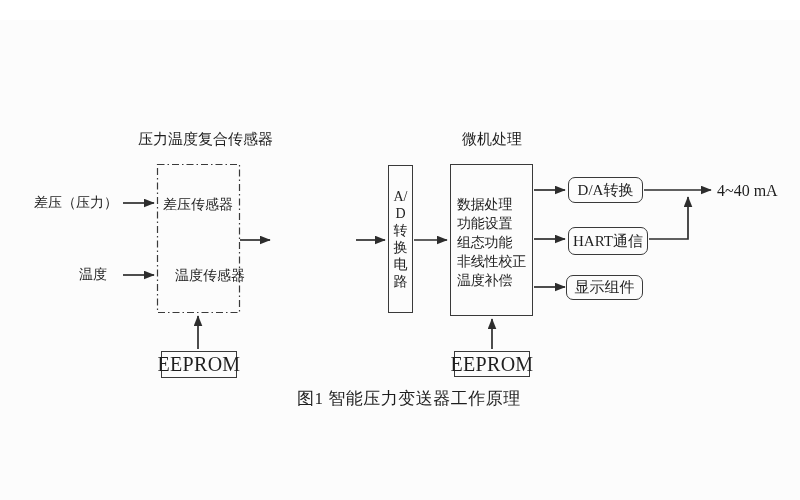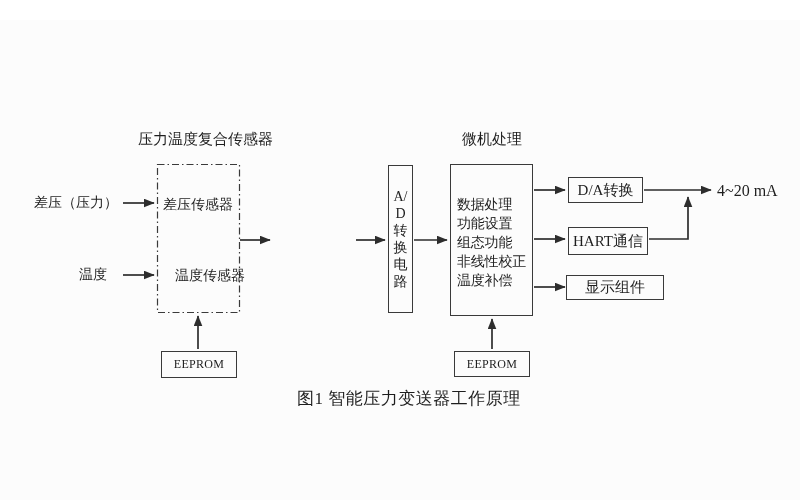--- a/index.html
+++ b/index.html
@@ -58,25 +58,25 @@
   }
   .ad-box {
     left: 388px; top: 145px; width: 25px; height: 148px;
     font-size: 14px; line-height: 17px; text-align: center;
   }
   .micro-box {
     left: 450px; top: 144px; width: 83px; height: 152px;
     padding-left: 6px; padding-top: 4px;
     font-size: 14px; line-height: 19px; letter-spacing: -0.2px;
   }
-  .out-box { font-size: 15px; }
+  .out-box { font-size: 15px; border-radius: 7px; }
   .da-box      { left: 568px; top: 157px; width: 75px; height: 26px; }
   .hart-box    { left: 568px; top: 207px; width: 80px; height: 28px; text-align: right; }
-  .display-box { left: 566px; top: 255px; width: 98px; height: 25px; }
-  .eeprom { font-size: 12px; letter-spacing: 0.3px; }
+  .display-box { left: 566px; top: 255px; width: 77px; height: 25px; }
+  .eeprom { font-size: 20px; letter-spacing: 0.3px; }
   .eeprom-left  { left: 161px; top: 331px; width: 76px; height: 27px; }
   .eeprom-right { left: 454px; top: 331px; width: 76px; height: 26px; }
   .sensor-region {
     left: 157px; top: 144px; width: 82px; height: 149px;
   }
   .sensor-lbl {
     position: absolute;
     width: 100%;
     text-align: center;
     font-size: 14px;
@@ -147,17 +147,17 @@
     <div>温度补偿</div>
   </div>
 
   <div class="box center-txt out-box da-box">D/A转换</div>
   <div class="box center-txt out-box hart-box">HART通信</div>
   <div class="box center-txt out-box display-box">显示组件</div>
 
   <div class="box center-txt eeprom eeprom-left">EEPROM</div>
   <div class="box center-txt eeprom eeprom-right">EEPROM</div>
 
-  <div class="lbl" style="left:717px; top:162px; font-size:16px;">4~20 mA</div>
+  <div class="lbl" style="left:717px; top:162px; font-size:16px;">4~40 mA</div>
 
   <div class="caption">图1 智能压力变送器工作原理</div>
 
 </div>
 
 </body></html>

